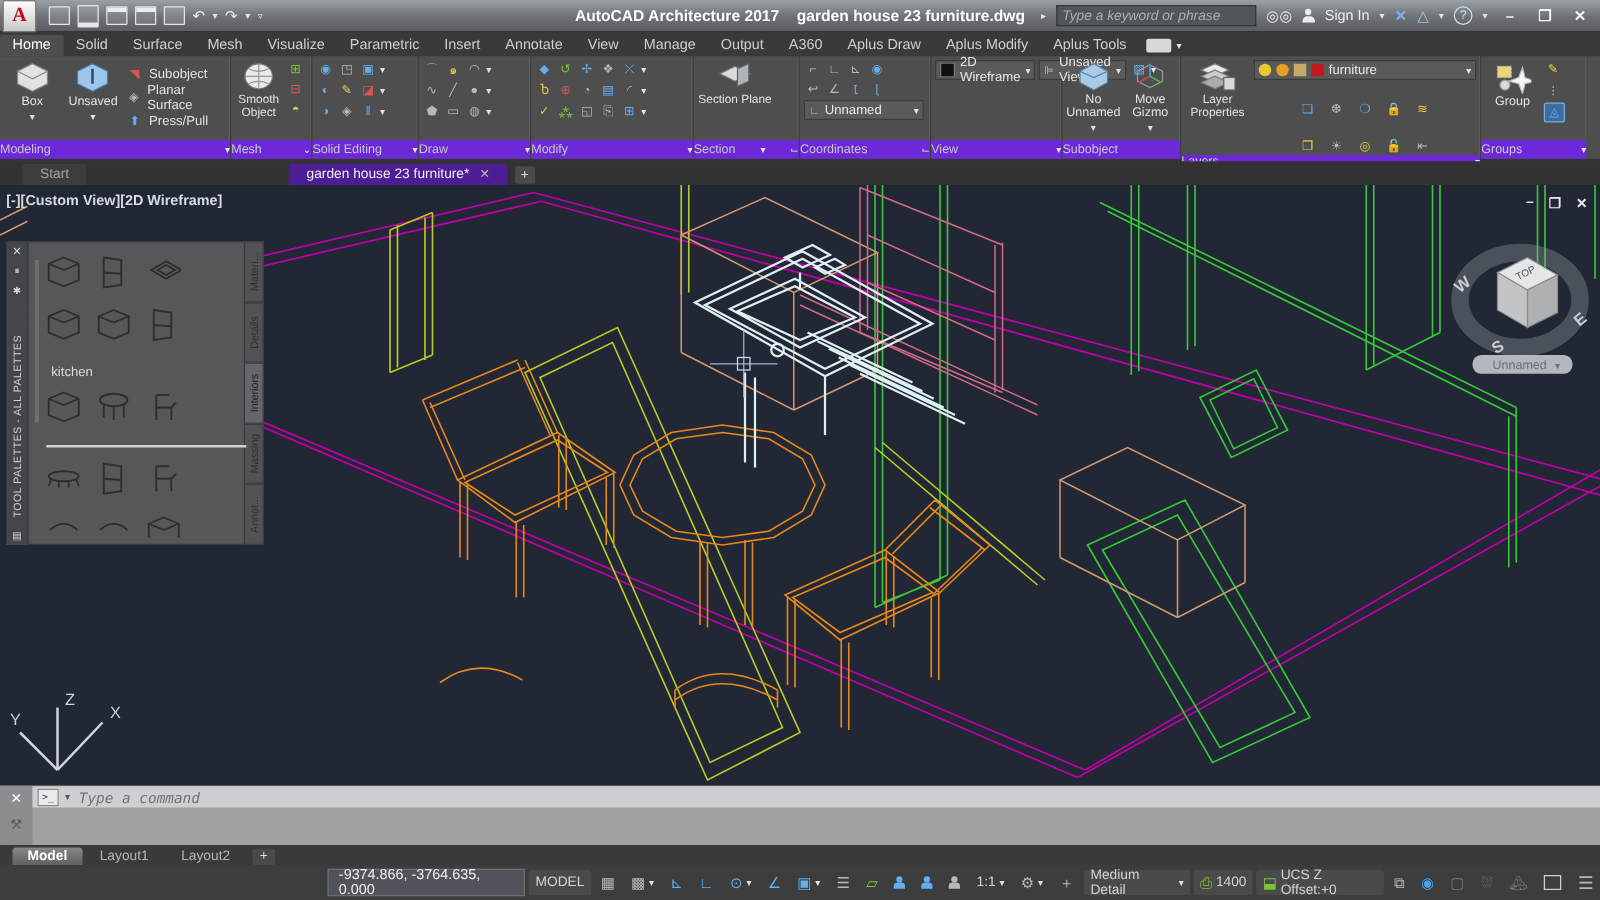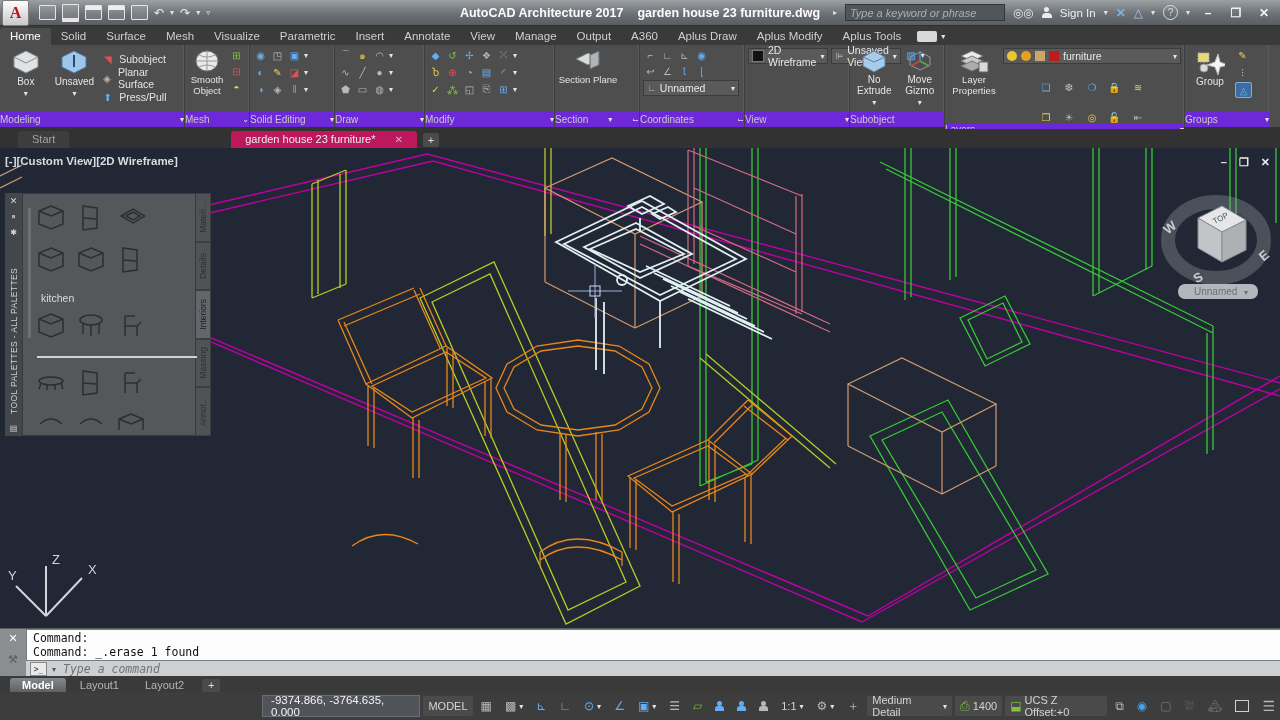--- a/index.html
+++ b/index.html
@@ -52,21 +52,21 @@
   .mcol{display:flex;flex-direction:column;gap:2px}
   .listbtn{display:flex;align-items:center;gap:4px;font-size:10.5px;color:#e4e4e4;height:14px}
   .drop{display:flex;align-items:center;background:#5a5a5a;border:1px solid #3c3c3c;
     height:16px;font-size:10.5px;color:#e8e8e8;padding:0 3px;gap:4px;box-sizing:border-box}
   .swatch{width:10px;height:10px;display:inline-block}
   .blue{color:#62aef0}.grn{color:#7cc43d}.red{color:#e05252}.yel{color:#e8cf4a}.gry{color:#b8b8b8}
   
   #filetabs{position:absolute;left:0;top:129px;width:1280px;height:19px;background:#323232;
     display:flex;align-items:flex-end;font-size:11px;color:#9fa3a6;}
   .ftab{padding:2px 14px 3px;background:#3d3d3d;margin-right:2px;border-radius:3px 3px 0 0}
-  .ftab.active{background:#be185d;color:#efefef;display:flex;gap:19px;align-items:flex-end}
+  .ftab.active{background:#4c1d95;color:#efefef;display:flex;gap:8px;align-items:flex-end}
   .ftab .x{color:#b9b9b9;font-size:10px}
   .fplus{width:16px;height:14px;background:#4a4a4a;border-radius:2px;color:#ddd;display:flex;
     align-items:center;justify-content:center;font-size:11px;margin-left:4px;margin-bottom:1px}
   
   #canvas{position:absolute;left:0;top:148px;width:1280px;height:480px;background:var(--canvas-bg,#212734);overflow:hidden;}
   #vplabel{position:absolute;left:5px;top:7px;color:#d8dce0;font-size:11.5px;font-weight:bold;}
   #vpwin{position:absolute;right:10px;top:8px;color:#e8e8e8;font-size:11px;display:flex;gap:12px;font-weight:bold}
   #drawsvg{position:absolute;left:0;top:0}
   .mag{stroke:var(--magenta);fill:none;stroke-width:1.4}
   .grn2{stroke:var(--green);fill:none;stroke-width:1.3}
@@ -404,21 +404,21 @@
       </div>
   </div>
 
   <div class="panel" style="width:95px">
     <div class="pbody" style="justify-content:space-around">
       <div class="bigbtn" style="width:44px">
         <svg width="26" height="24">
             <polygon points="13,2 24,8 24,17 13,23 2,17 2,8" fill="#a8cce8" stroke="#5580a8"></polygon>
             <polyline points="2,8 13,13 24,8 M13,13 13,23" fill="none" stroke="#5580a8"></polyline>
           </svg>
-        <span>No Extrude</span>
+        <span>No Unnamed</span>
           <span class="caret">▾</span>
       </div>
       <div class="bigbtn" style="width:44px">
         <svg width="26" height="24">
             <polygon points="13,3 23,8 23,16 13,21 3,16 3,8" fill="none" stroke="#999"></polygon>
             <line x1="13" y1="12" x2="13" y2="2" stroke="#4a90d8" stroke-width="1.5"></line>
             <line x1="13" y1="12" x2="4" y2="17" stroke="#c04a4a" stroke-width="1.5"></line>
             <line x1="13" y1="12" x2="22" y2="17" stroke="#58a848" stroke-width="1.5"></line>
           </svg>
         <span>Move Gizmo</span>
@@ -750,24 +750,20 @@
     </div>
   </div>
 </div>
 
 <div id="cmd">
   <div id="cmd-strip">
     <span>✕</span>
     <span style="color:#5a5d60">⚒</span>
   </div>
   <div id="cmd-right">
-    <div id="cmd-hist">
-      <div>Command:</div>
-      <div>Command: _.erase 1 found</div>
-    </div>
     <div id="cmd-in">
       <span id="cmd-badge">&gt;_</span>
       <span class="caret" style="color:#55585a">▾</span>
       <input id="cmd-input" placeholder="Type a command" style="">
     </div>
   </div>
 </div>
 
 <div id="layoutrow">
   <span class="ltab active">Model</span>

